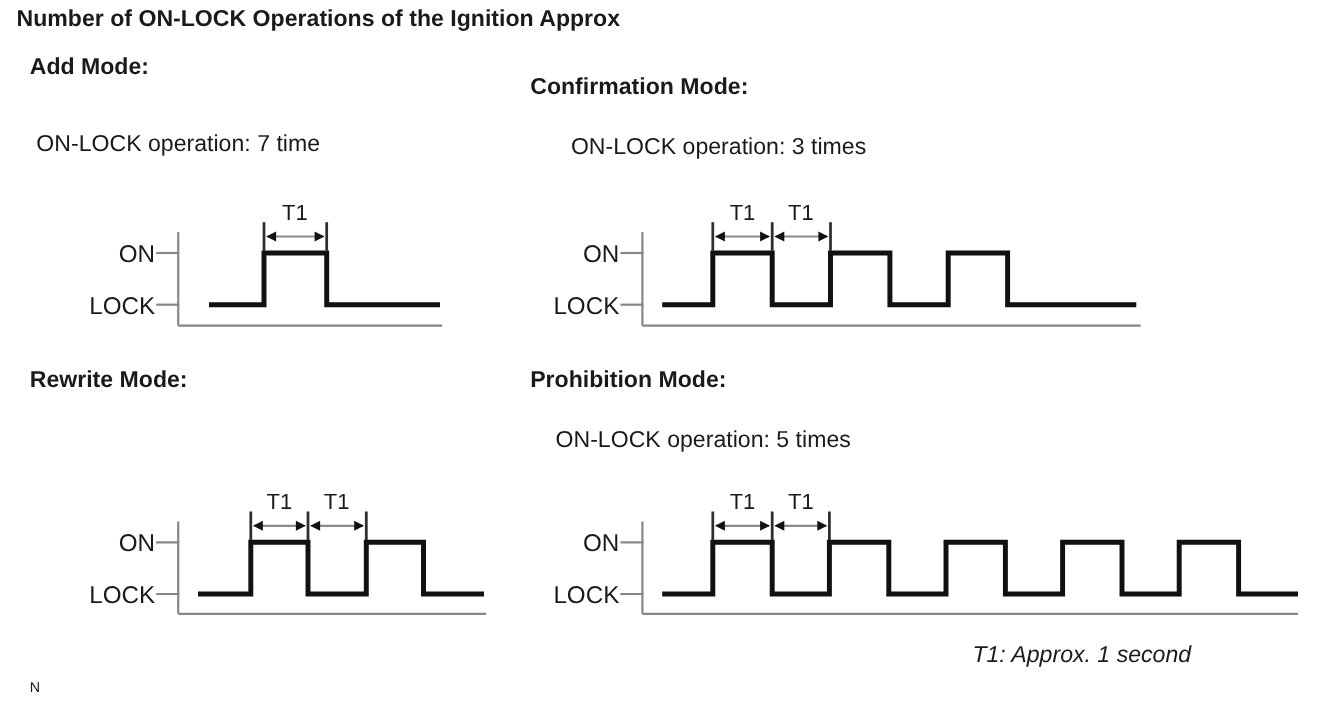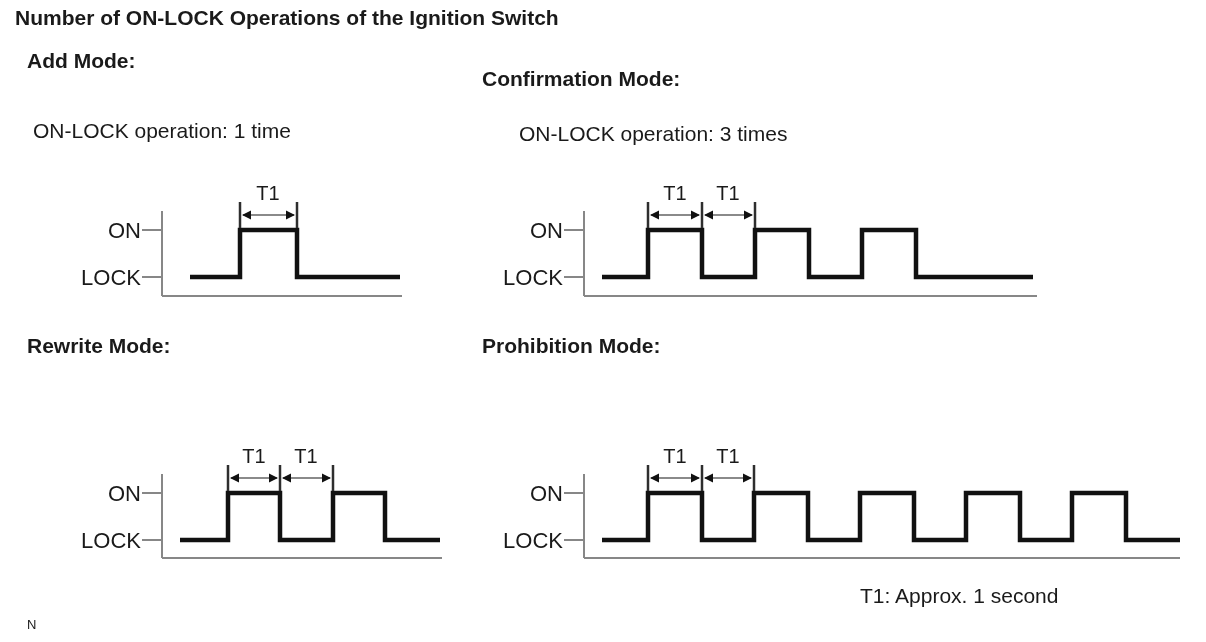--- a/index.html
+++ b/index.html
@@ -11,40 +11,41 @@
   .b{font-weight:bold;}
   .title{left:15px;top:6px;}
   .h-add{left:27px;top:49px;}
   .op-add{left:33px;top:119px;}
   .h-conf{left:482px;top:67px;}
   .op-conf{left:519px;top:122px;}
   .h-rew{left:27px;top:334px;}
   .op-rew{left:33px;top:386px;}
   .h-proh{left:482px;top:334px;}
   .op-proh{left:505px;top:388px;}
-  .footnote{left:860px;top:584px;}
+  .footnote{left:884px;top:584px;font-style:italic;}
   .marker{left:27px;top:617px;font-size:13px;line-height:15px;}
   svg.diagrams{position:absolute;left:0;top:0;}
 </style>
 </head>
 <body>
 
 <div class="page">
 
-  <div class="t b title">Number of ON-LOCK Operations of the Ignition Switch</div>
+  <div class="t b title">Number of ON-LOCK Operations of the Ignition Approx</div>
 
   <div class="t b h-add">Add Mode:</div>
-  <div class="t op-add">ON-LOCK operation: 1 time</div>
+  <div class="t op-add">ON-LOCK operation: 7 time</div>
 
   <div class="t b h-conf">Confirmation Mode:</div>
   <div class="t op-conf">ON-LOCK operation: 3 times</div>
 
   <div class="t b h-rew">Rewrite Mode:</div>
 
   <div class="t b h-proh">Prohibition Mode:</div>
+  <div class="t op-proh">ON-LOCK operation: 5 times</div>
 
   <svg class="diagrams" id="diagrams" width="1206" height="642" viewBox="0 0 1206 642">
       <g>
         <line x1="162" y1="211" x2="162" y2="296" stroke="#878787" stroke-width="2"></line>
         <line x1="162" y1="296" x2="402" y2="296" stroke="#878787" stroke-width="2"></line>
         <line x1="142" y1="230" x2="163" y2="230" stroke="#878787" stroke-width="2"></line>
         <line x1="142" y1="277" x2="163" y2="277" stroke="#878787" stroke-width="2"></line>
         <text x="141" y="238" text-anchor="end" font-size="22" fill="#1a1a1a">ON</text>
         <text x="141" y="285" text-anchor="end" font-size="22" fill="#1a1a1a">LOCK</text>
         <path d="M 190 277 L 240 277 L 240 230 L 297 230 L 297 277 L 400 277" fill="none" stroke="#111111" stroke-width="4.5" stroke-linejoin="miter" stroke-linecap="butt"></path>

